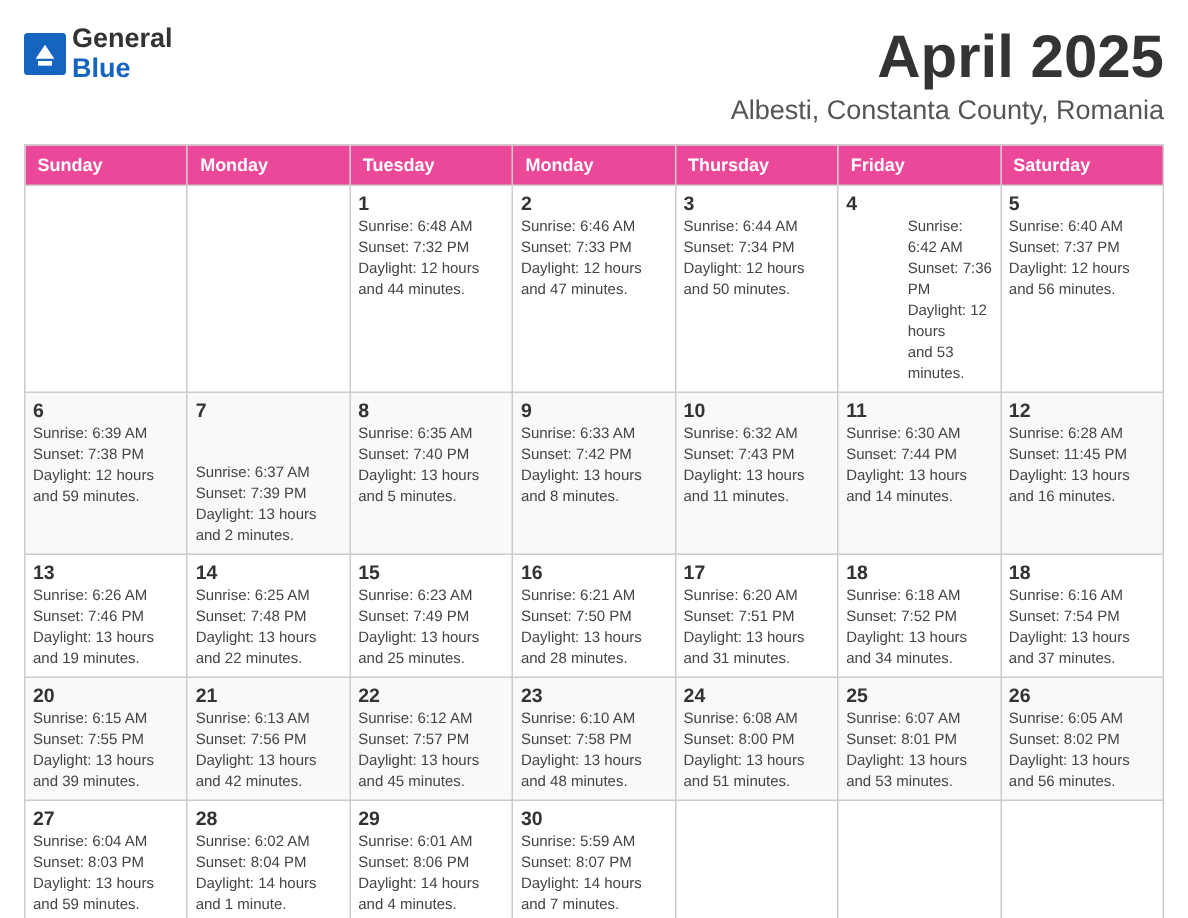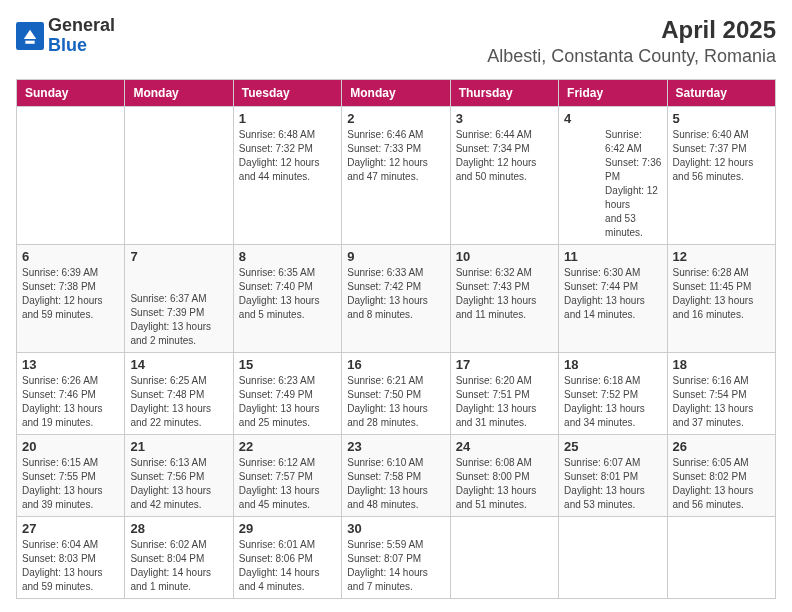--- a/index.html
+++ b/index.html
@@ -29,36 +29,36 @@
     .logo-general { color: #333; }
     .logo-blue { color: #1565c0; }
     .logo-icon {
       width: 28px;
       height: 28px;
     }
     .title-area {
       text-align: right;
     }
     .month-title {
-      font-size: 24px;
+      font-size: 40px;
       font-weight: bold;
       color: #333;
     }
     .location-title {
       font-size: 18px;
       color: #555;
       margin-top: 2px;
     }
     .calendar {
       width: 100%;
       border-collapse: collapse;
       font-size: 11px;
     }
     .calendar thead tr th {
-      background-color: #be185d;
+      background-color: #ec4899;
       color: white;
       padding: 6px 8px;
       text-align: left;
       font-size: 12px;
       font-weight: bold;
       border: 1px solid #ccc;
     }
     .calendar tbody tr td {
       border: 1px solid #ccc;
       vertical-align: top;

